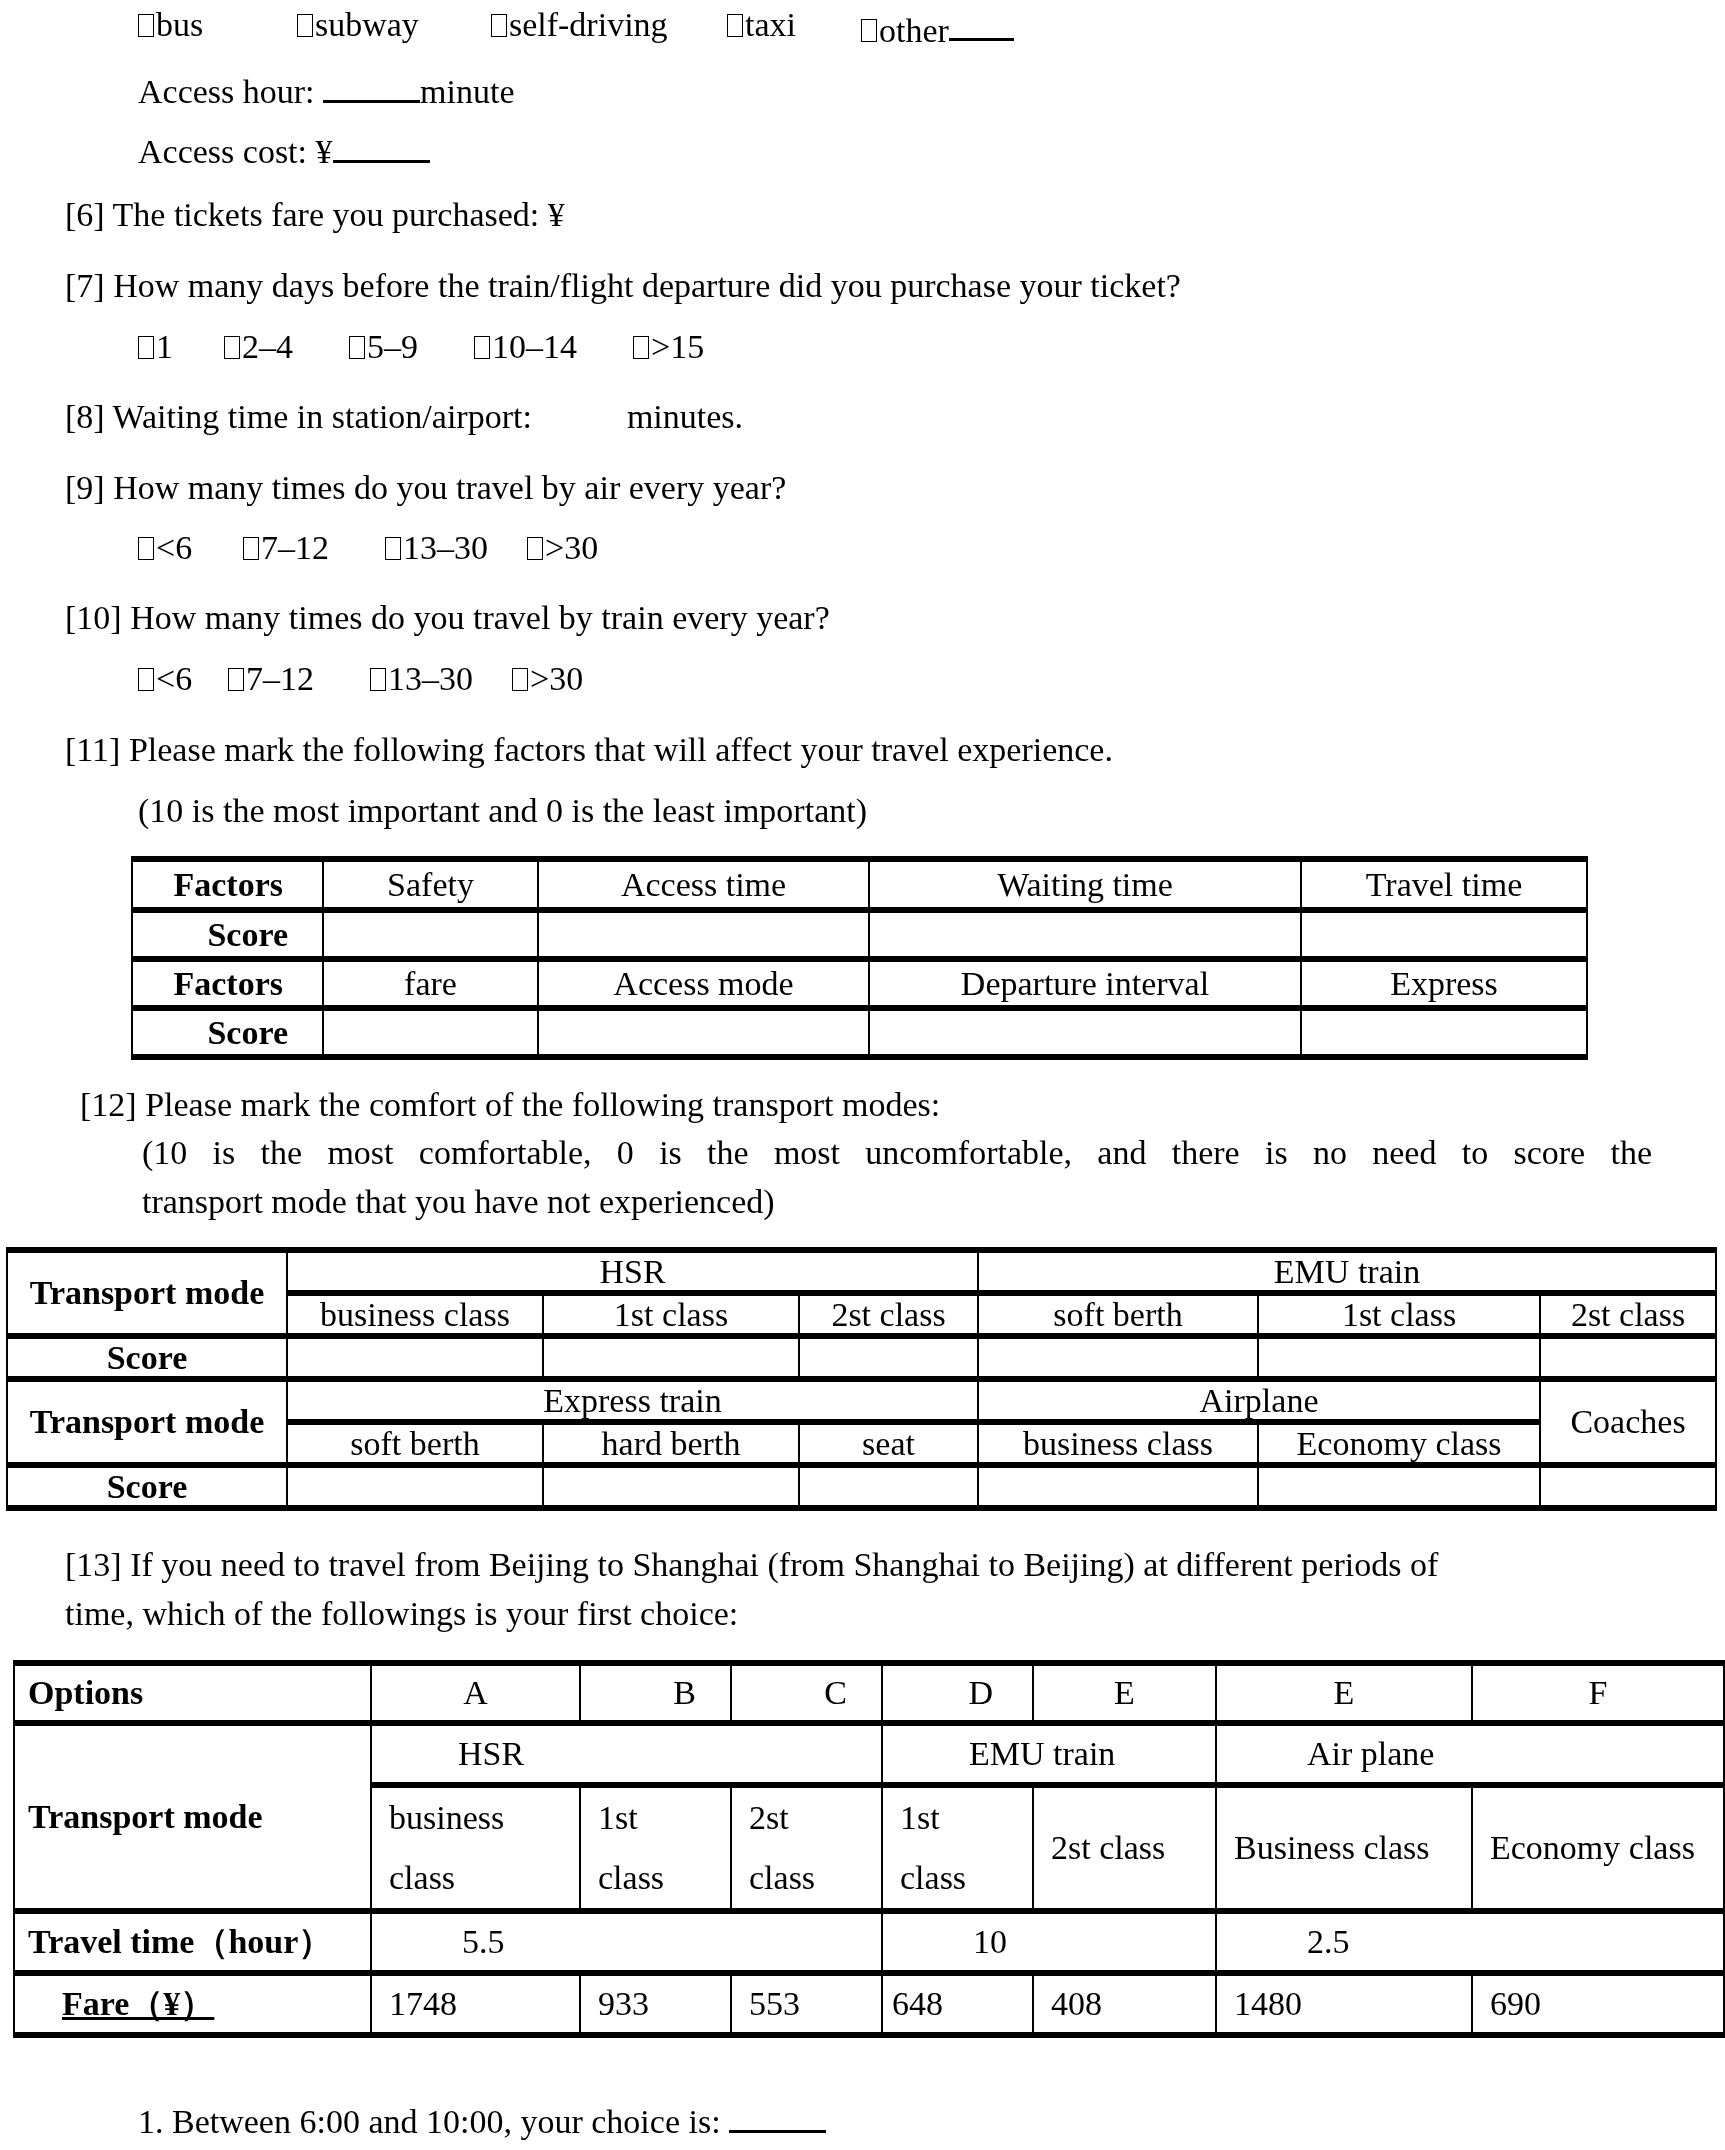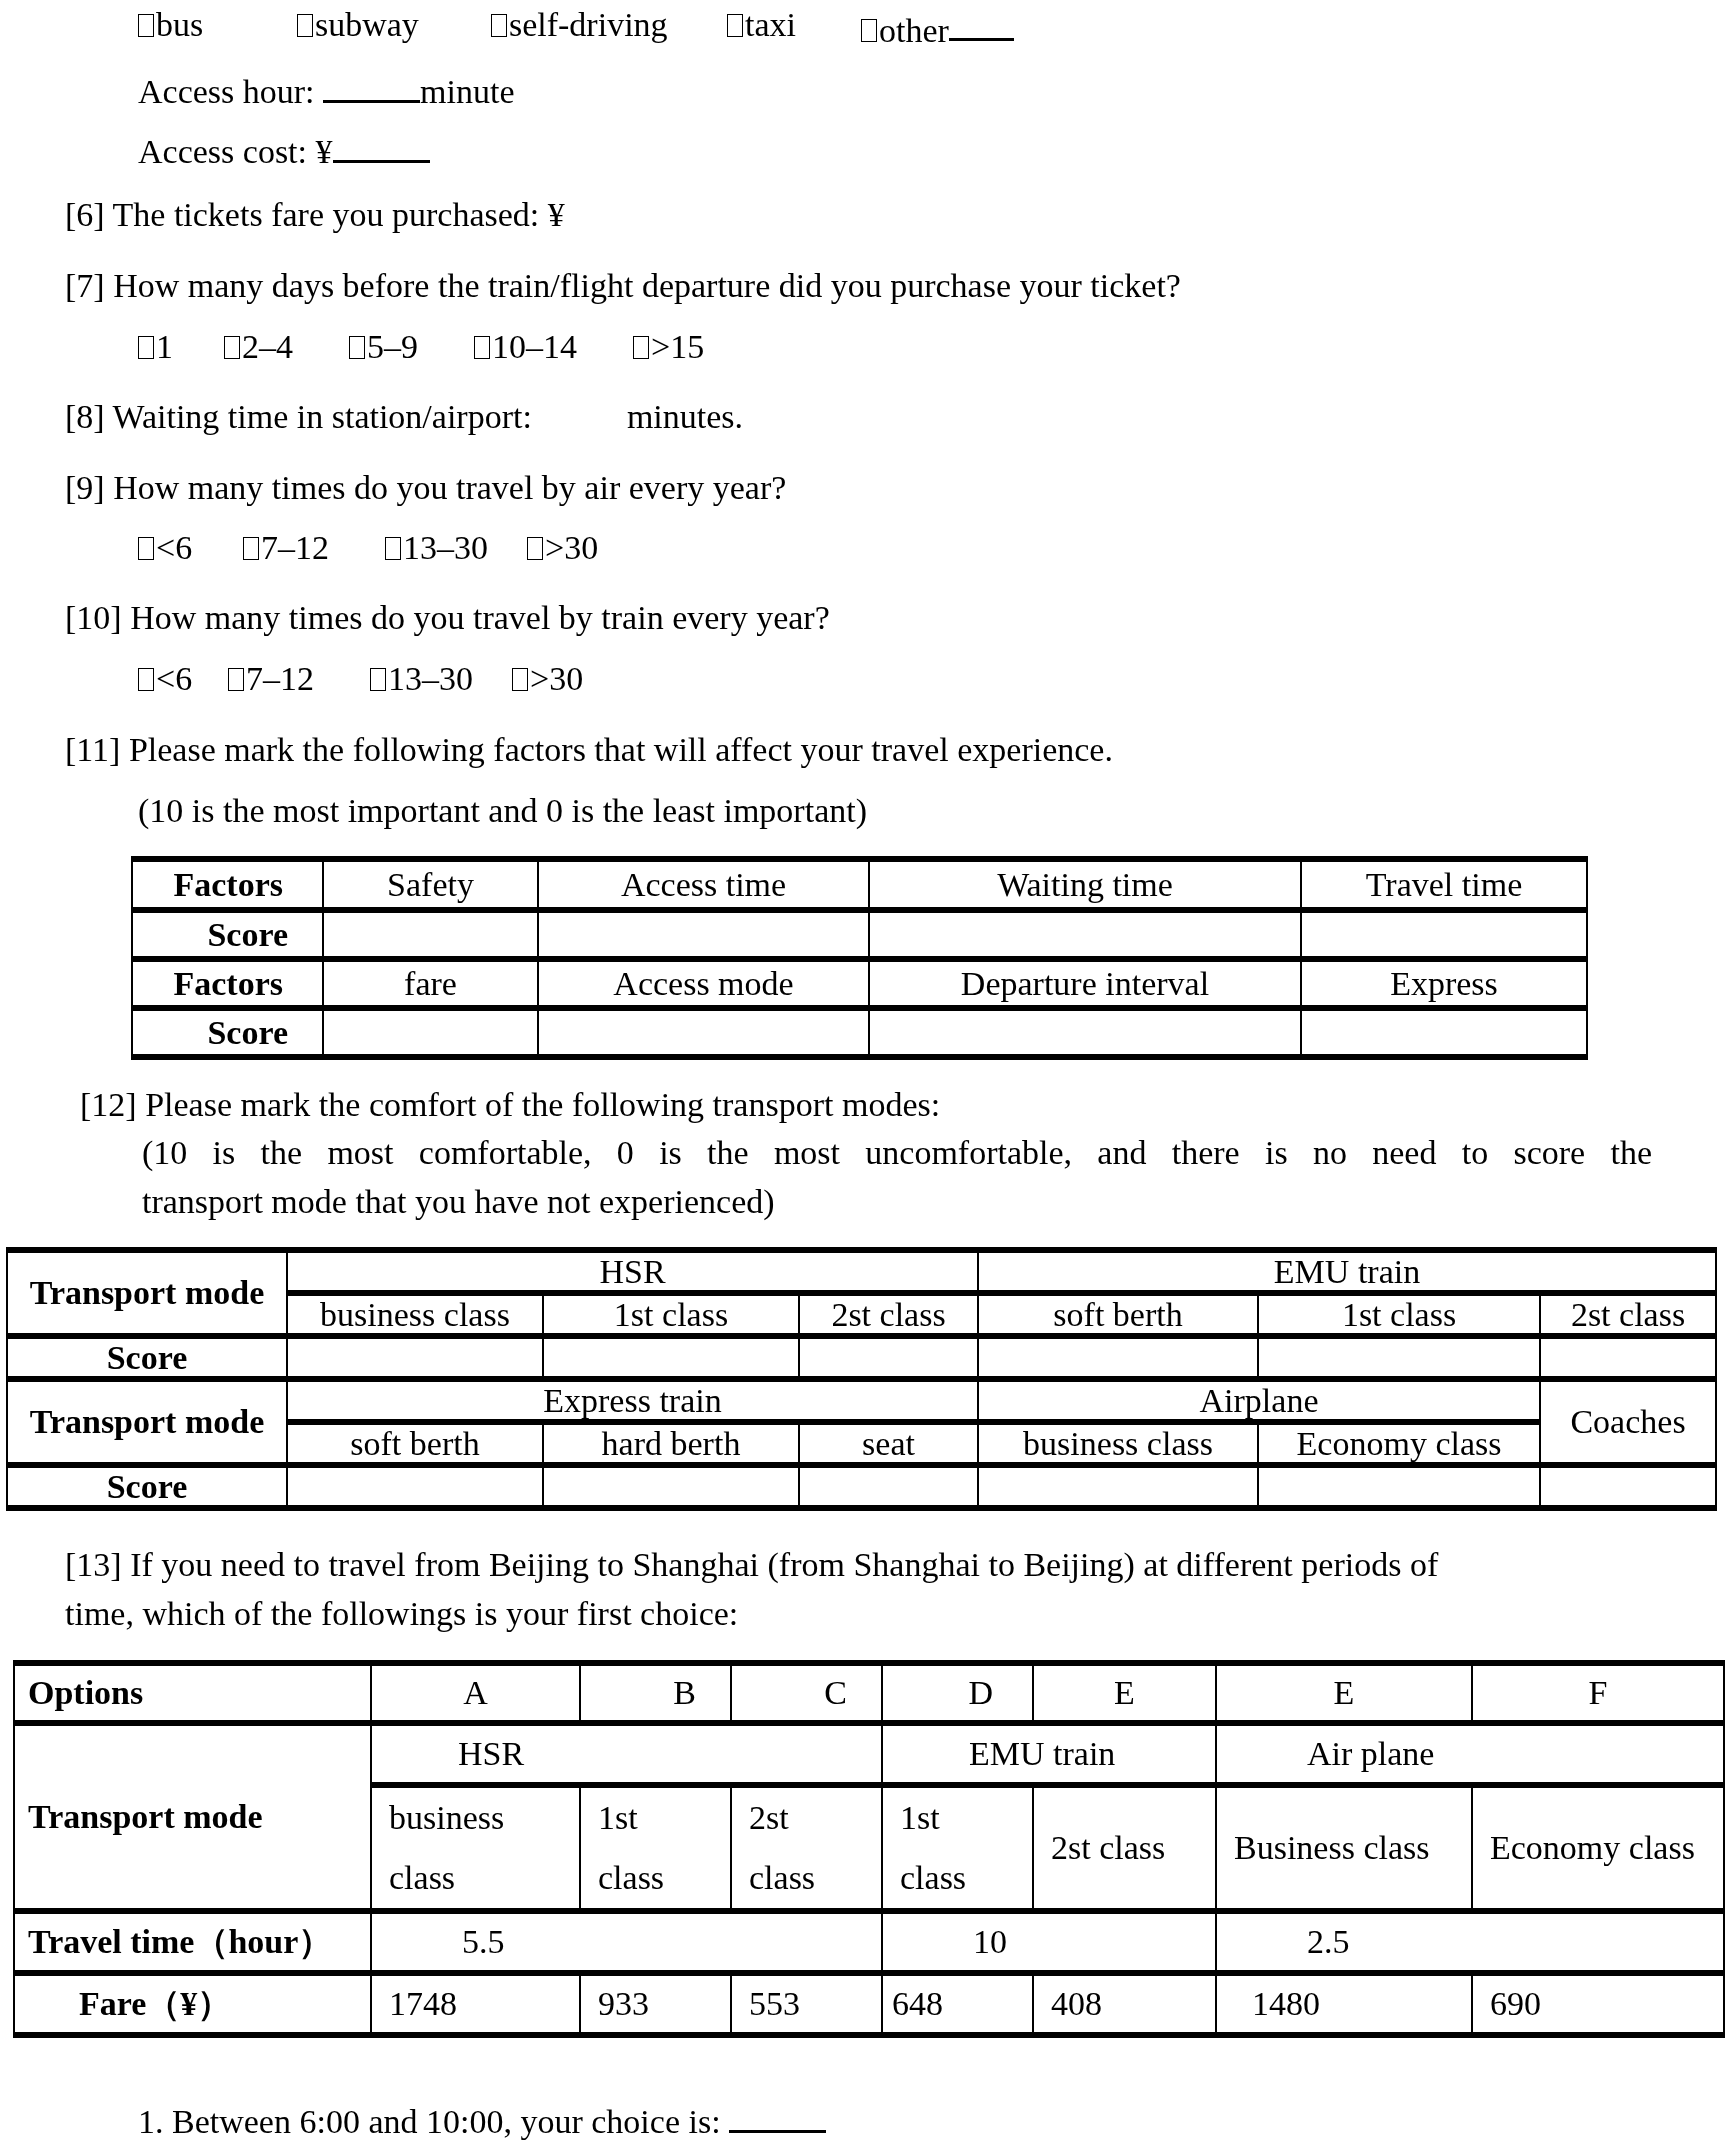--- a/index.html
+++ b/index.html
@@ -217,26 +217,26 @@
     <td class="thickB left" style="padding-left:17px;">Business class</td>
     <td class="thickB left" style="padding-left:17px;">Economy class</td>
   </tr>
   <tr style="height:62px;">
     <td class="bold thickB left pl">Travel time（hour）</td>
     <td colspan="3" class="thickB left" style="padding-left:90px;">5.5</td>
     <td colspan="2" class="thickB left" style="padding-left:90px;">10</td>
     <td colspan="2" class="thickB left" style="padding-left:90px;">2.5</td>
   </tr>
   <tr style="height:62px;">
-    <td class="bold thickB left" style="padding-left:64px;">Fare（¥）</td>
+    <td class="bold thickB left" style="padding-left:47px;text-decoration:underline;">Fare（¥）</td>
     <td class="thickB left" style="padding-left:17px;">1748</td>
     <td class="thickB left" style="padding-left:17px;">933</td>
     <td class="thickB left" style="padding-left:17px;">553</td>
     <td class="thickB left" style="padding-left:9px;margin-left:35px;">648</td>
     <td class="thickB left" style="padding-left:17px;">408</td>
-    <td class="thickB left" style="padding-left:35px;">1480</td>
+    <td class="thickB left" style="padding-left:17px;">1480</td>
     <td class="thickB left" style="padding-left:17px;">690</td>
   </tr>
 </tbody>
   </table>
 
 <div class="line" style="left:138px; top:2099px;"><span>1. Between 6:00 and 10:00, your choice is:</span> <span class="blank" style="width:97px;"></span></div>
 
 
 </body></html>

